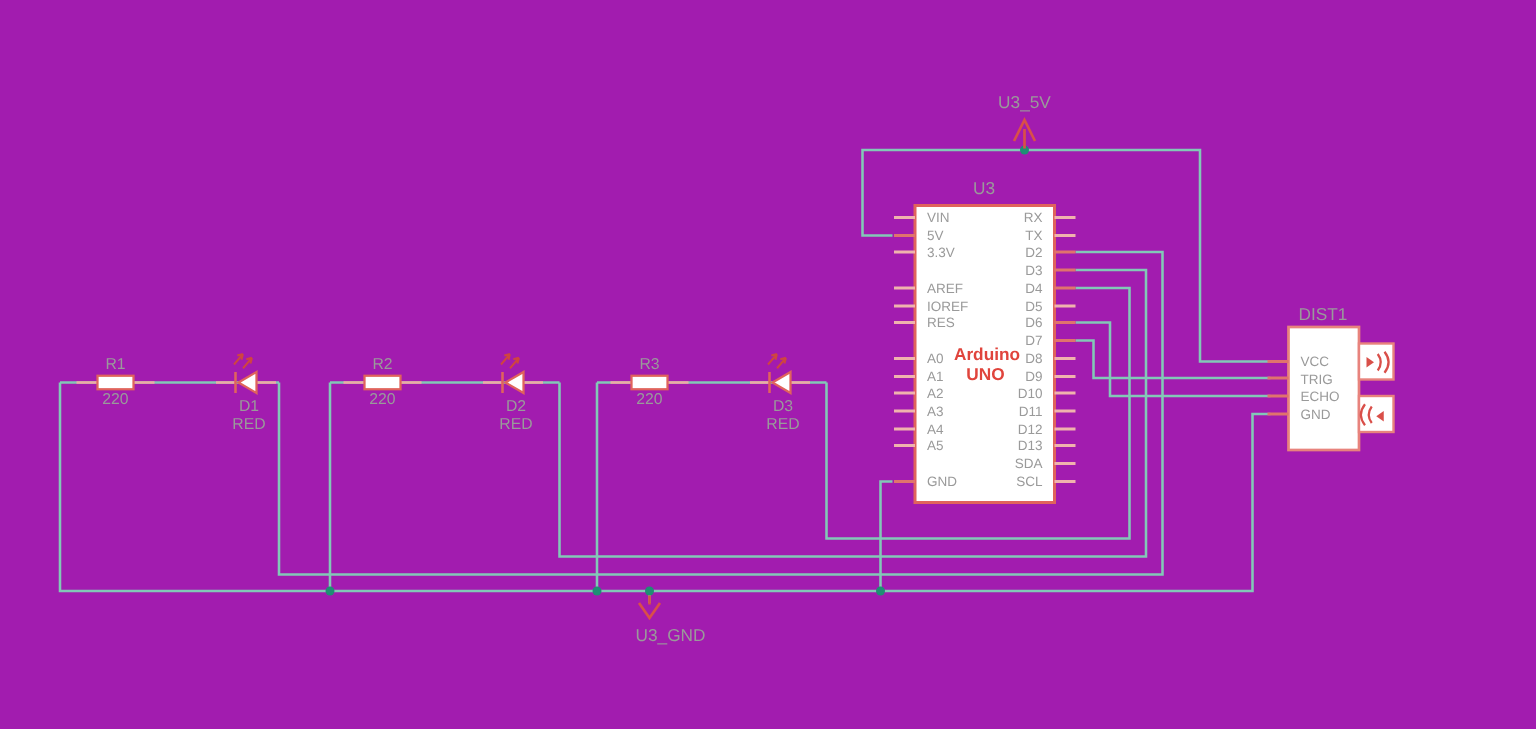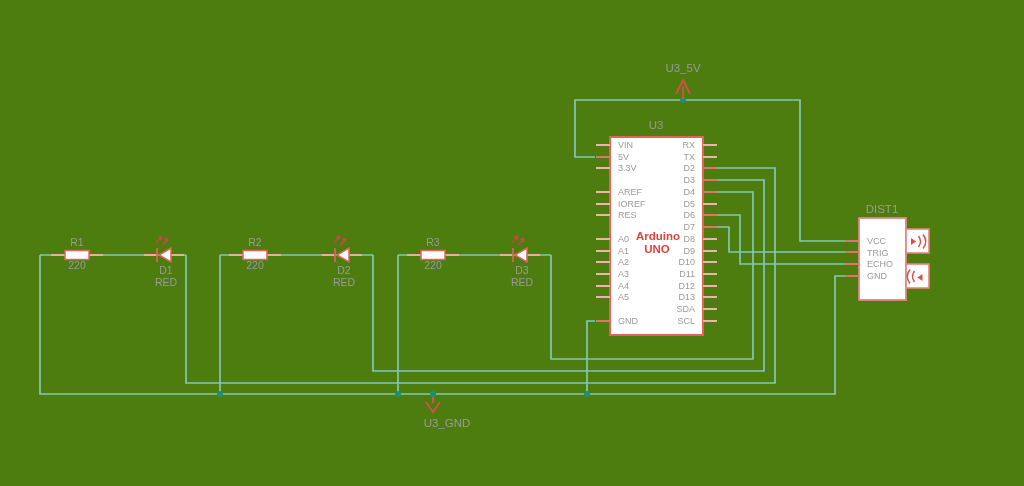--- a/index.html
+++ b/index.html
@@ -1,16 +1,16 @@
 <!DOCTYPE html>
 <html><head>
 <meta charset="utf-8">
 <style>
   html,body{margin:0;padding:0;background:#ffffff;}
-  .stage{position:relative;width:1024px;height:486px;background:#4d7c0f;overflow:hidden;
+  .stage{position:relative;width:1024px;height:486px;background:#a21caf;overflow:hidden;
          font-family:"Liberation Sans",sans-serif;}
   svg text{font-family:"Liberation Sans",sans-serif;}
   .lbl{fill:#9a9a9a;}
   .s9{font-size:9px;}
   .s10{font-size:10.5px;}
   .s11{font-size:11.5px;}
   .redname{fill:#e0443c;font-weight:bold;font-size:11.5px;}
   .mid{text-anchor:middle;}
   .enda{text-anchor:end;}
 </style>

